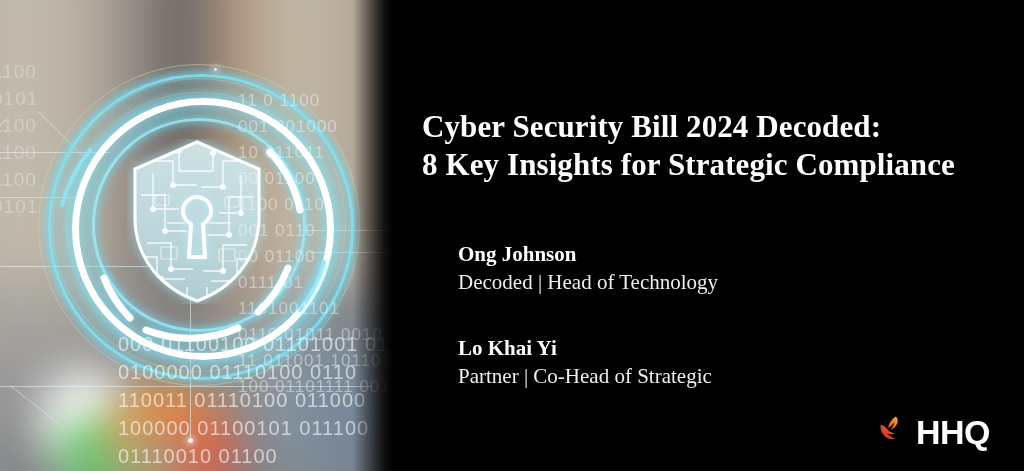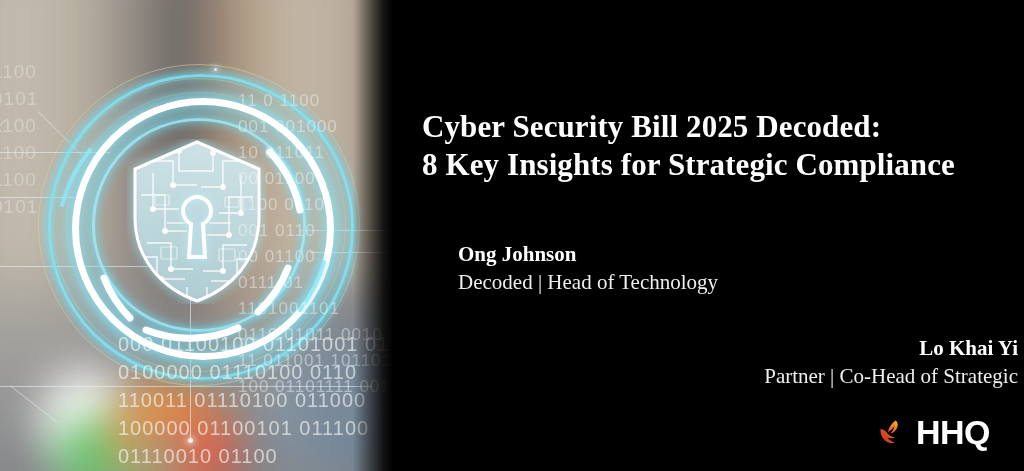--- a/index.html
+++ b/index.html
@@ -198,21 +198,21 @@
     letter-spacing: 0.1px;
   }
 
   .speaker {
     position: absolute;
     left: 29px;
     width: 560px;
     margin-left: 36px;
   }
   .speaker-1 { top: 240px; }
-  .speaker-2 { top: 334px; text-align: right; }
+  .speaker-2 { top: 334px; }
 
   .speaker-name {
     font-family: "Liberation Serif", serif;
     font-weight: bold;
     font-size: 21px;
     line-height: 28px;
     color: #ffffff;
   }
   .speaker-role {
     font-family: "Liberation Serif", serif;
@@ -221,21 +221,20 @@
     line-height: 29px;
     color: #efefef;
   }
 
   
   .logo {
     position: absolute;
     right: 34px;
     bottom: 22px;
     display: flex;
-    align-items: center;
     gap: 15px;
   }
   .logo-mark {
     width: 22px;
     height: 26px;
     display: block;
   }
   .logo-text {
     font-family: "Liberation Sans", sans-serif;
     font-weight: bold;
@@ -382,21 +381,21 @@
 110011 01110100 011000
 100000 01100101 011100
 01110010 01100</div>
 
     <div class="photo-fade"></div>
   </div>
 
   <div class="text-panel">
 
     <div class="title-block">
-      <div class="title-line">Cyber Security Bill 2025 Decoded:</div>
+      <div class="title-line">Cyber Security Bill 2024 Decoded:</div>
       <div class="title-line">8 Key Insights for Strategic Compliance</div>
     </div>
 
     <div class="speaker speaker-1">
       <div class="speaker-name">Ong Johnson</div>
       <div class="speaker-role">Decoded | Head of Technology</div>
     </div>
 
     <div class="speaker speaker-2">
       <div class="speaker-name">Lo Khai Yi</div>

